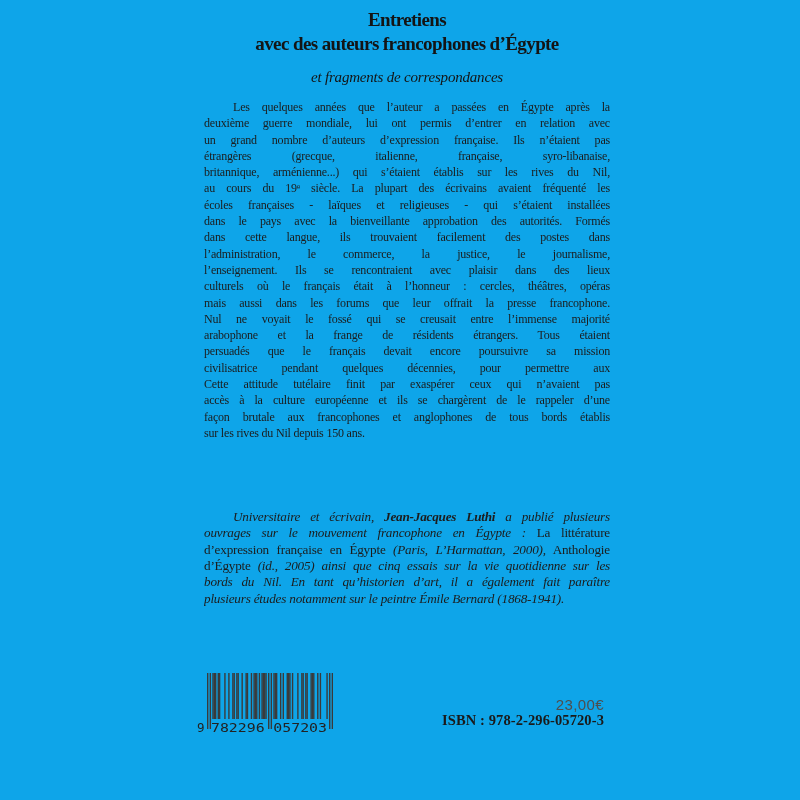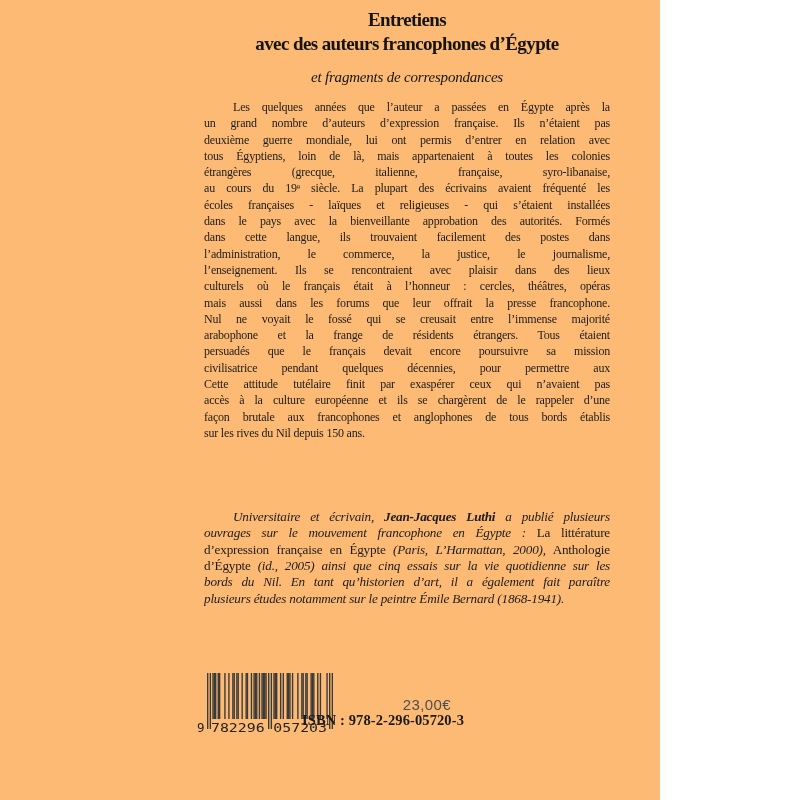--- a/index.html
+++ b/index.html
@@ -1,19 +1,19 @@
 <!DOCTYPE html>
 <html><head>
 <meta charset="utf-8">
 <style>
   html,body{margin:0;padding:0;background:#ffffff;}
   .page{
     position:relative;
-    width:660px;height:800px;
-    background:#fdba74;
+    width:800px;height:800px;
+    background:#0ea5e9;
     font-family:"Liberation Serif", serif;
     color:#1e1e1e;
     overflow:hidden;
   }
   .content{position:absolute;left:204px;top:0;width:406px;}
   .title-block{position:absolute;top:8px;left:0;width:406px;text-align:center;color:#141414;}
   .title-main{font-weight:bold;font-size:19px;line-height:23px;letter-spacing:-0.6px;}
   .title-sub{font-weight:bold;font-size:19px;line-height:25px;letter-spacing:-0.6px;}
   .title-tagline{font-style:italic;font-size:15px;line-height:21px;margin-top:11px;letter-spacing:-0.2px;}
 
@@ -27,21 +27,21 @@
   .tline.last{text-align-last:left;}
 
   .bio-block{position:absolute;top:509px;left:0;width:406px;font-size:13.2px;font-style:italic;letter-spacing:-0.2px;color:#1c1c1c;}
   .bio-block .tline{height:16.35px;line-height:16.35px;}
   .s-i{font-style:italic;}
   .s-bi{font-style:italic;font-weight:bold;}
   .s-r{font-style:normal;}
 
   .barcode{position:absolute;left:197px;top:672px;width:136px;height:62px;}
   .price{
-    position:absolute;right:209px;top:696px;
+    position:absolute;right:196px;top:696px;
     font-family:"Liberation Sans", sans-serif;
     font-size:15px;color:#4e4e4e;letter-spacing:0.4px;
   }
   .isbn{
     position:absolute;right:196px;top:712px;
     font-weight:bold;font-size:14.5px;color:#1a1a1a;letter-spacing:0.1px;
   }
 </style>
 </head>
 <body>
@@ -50,24 +50,24 @@
   <div class="content">
 
     <div class="title-block">
       <div class="title-main">Entretiens</div>
       <div class="title-sub">avec des auteurs francophones d’Égypte</div>
       <div class="title-tagline">et fragments de correspondances</div>
     </div>
 
     <div class="body-block">
         <div class="tline first">Les quelques années que l’auteur a passées en Égypte après la</div>
+        <div class="tline">deuxième guerre mondiale, lui ont permis d’entrer en relation avec</div>
         <div class="tline">un grand nombre d’auteurs d’expression française. Ils n’étaient pas</div>
-        <div class="tline">deuxième guerre mondiale, lui ont permis d’entrer en relation avec</div>
-        <div class="tline">tous Égyptiens, loin de là, mais appartenaient à toutes les colonies</div>
         <div class="tline">étrangères (grecque, italienne, française, syro-libanaise,</div>
+        <div class="tline">britannique, arménienne...) qui s’étaient établis sur les rives du Nil,</div>
         <div class="tline">au cours du 19ᵉ siècle. La plupart des écrivains avaient fréquenté les</div>
         <div class="tline">écoles françaises - laïques et religieuses - qui s’étaient installées</div>
         <div class="tline">dans le pays avec la bienveillante approbation des autorités. Formés</div>
         <div class="tline">dans cette langue, ils trouvaient facilement des postes dans</div>
         <div class="tline">l’administration, le commerce, la justice, le journalisme,</div>
         <div class="tline">l’enseignement. Ils se rencontraient avec plaisir dans des lieux</div>
         <div class="tline">culturels où le français était à l’honneur : cercles, théâtres, opéras</div>
         <div class="tline">mais aussi dans les forums que leur offrait la presse francophone.</div>
         <div class="tline">Nul ne voyait le fossé qui se creusait entre l’immense majorité</div>
         <div class="tline">arabophone et la frange de résidents étrangers. Tous étaient</div>

